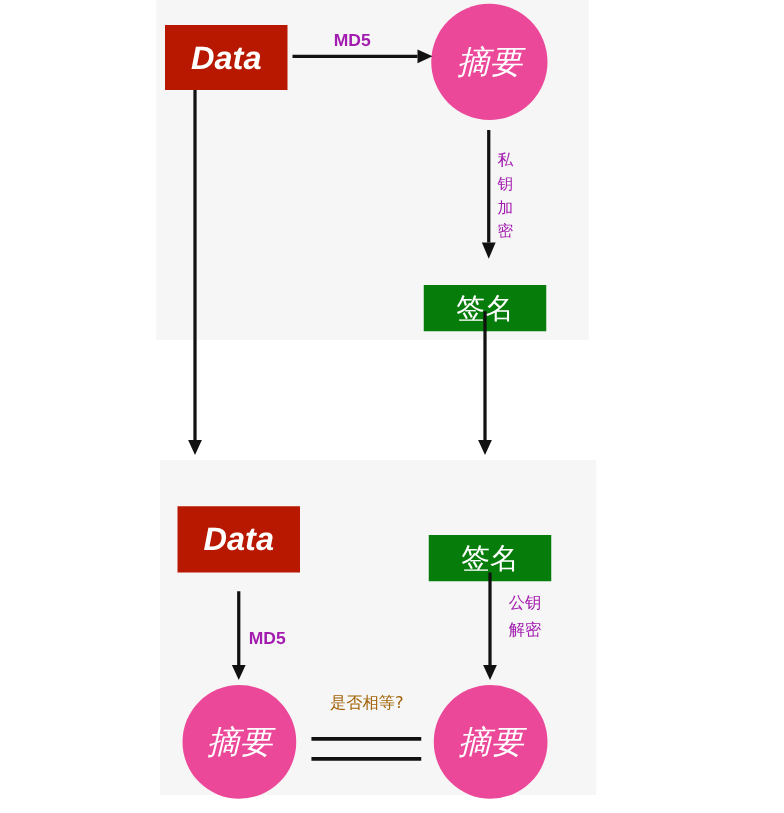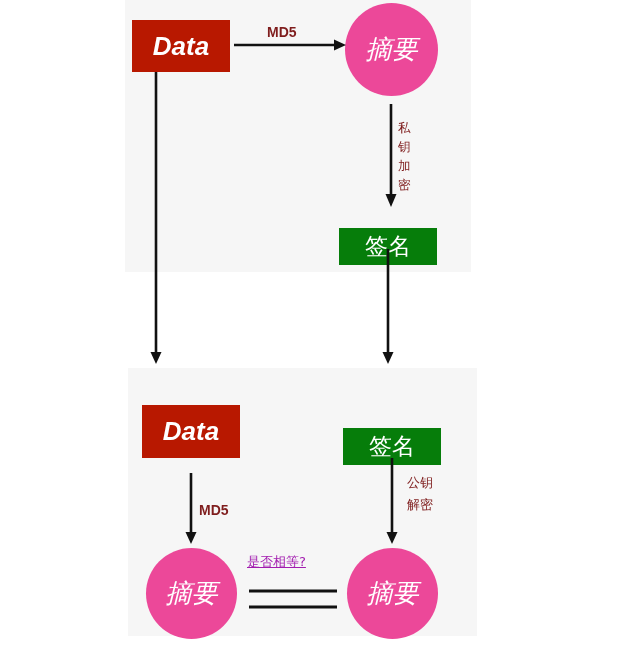--- a/index.html
+++ b/index.html
@@ -58,30 +58,30 @@
   #node-sign-bottom   { left: 343px; top: 412px; width: 98px; height: 37px; font-size: 23px; }
   #node-digest-left   { left: 146px; top: 548px; width: 91px; height: 91px; font-size: 26px; }
   #node-digest-right  { left: 347px; top: 548px; width: 91px; height: 91px; font-size: 26px; }
 
   
   .arrow { position: absolute; overflow: visible; }
 
   
   .label {
     position: absolute;
-    color: #7f1d1d;
+    color: #a21caf;
     white-space: pre;
   }
   .label-bold { font-weight: bold; }
 
   #label-md5-top      { left: 267px; top: 24px;  font-size: 14px; }
   #label-privkey      { left: 398px; top: 118px; font-size: 12.5px; line-height: 19px; text-align: center; }
   #label-md5-bottom   { left: 199px; top: 502px; font-size: 14px; }
   #label-pubkey       { left: 407px; top: 472px; font-size: 13px; line-height: 22px; text-align: center; }
-  #label-equal-q      { left: 247px; top: 553px; font-size: 13px; color: #a21caf; text-decoration: underline; }
+  #label-equal-q      { left: 264px; top: 553px; font-size: 13px; color: #a16207; }
 
   
   #equal-sign { position: absolute; left: 249px; top: 585px; }
 </style>
 </head>
 <body>
 
 <div id="stage">
 
   <div class="panel" id="panel-top"></div>

